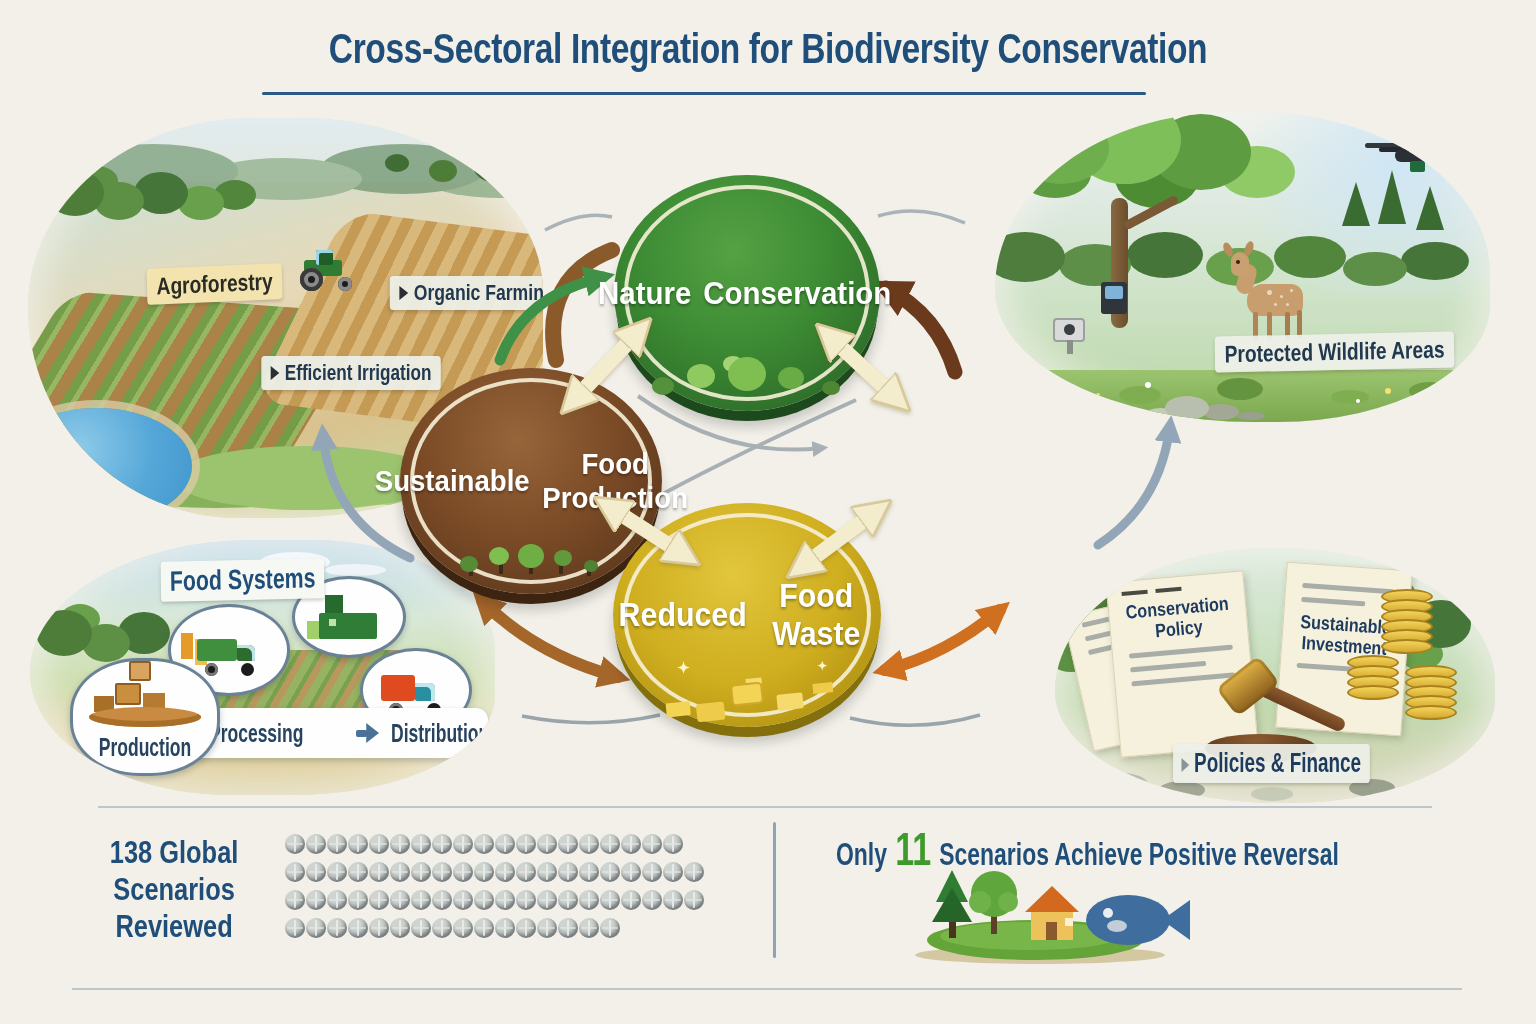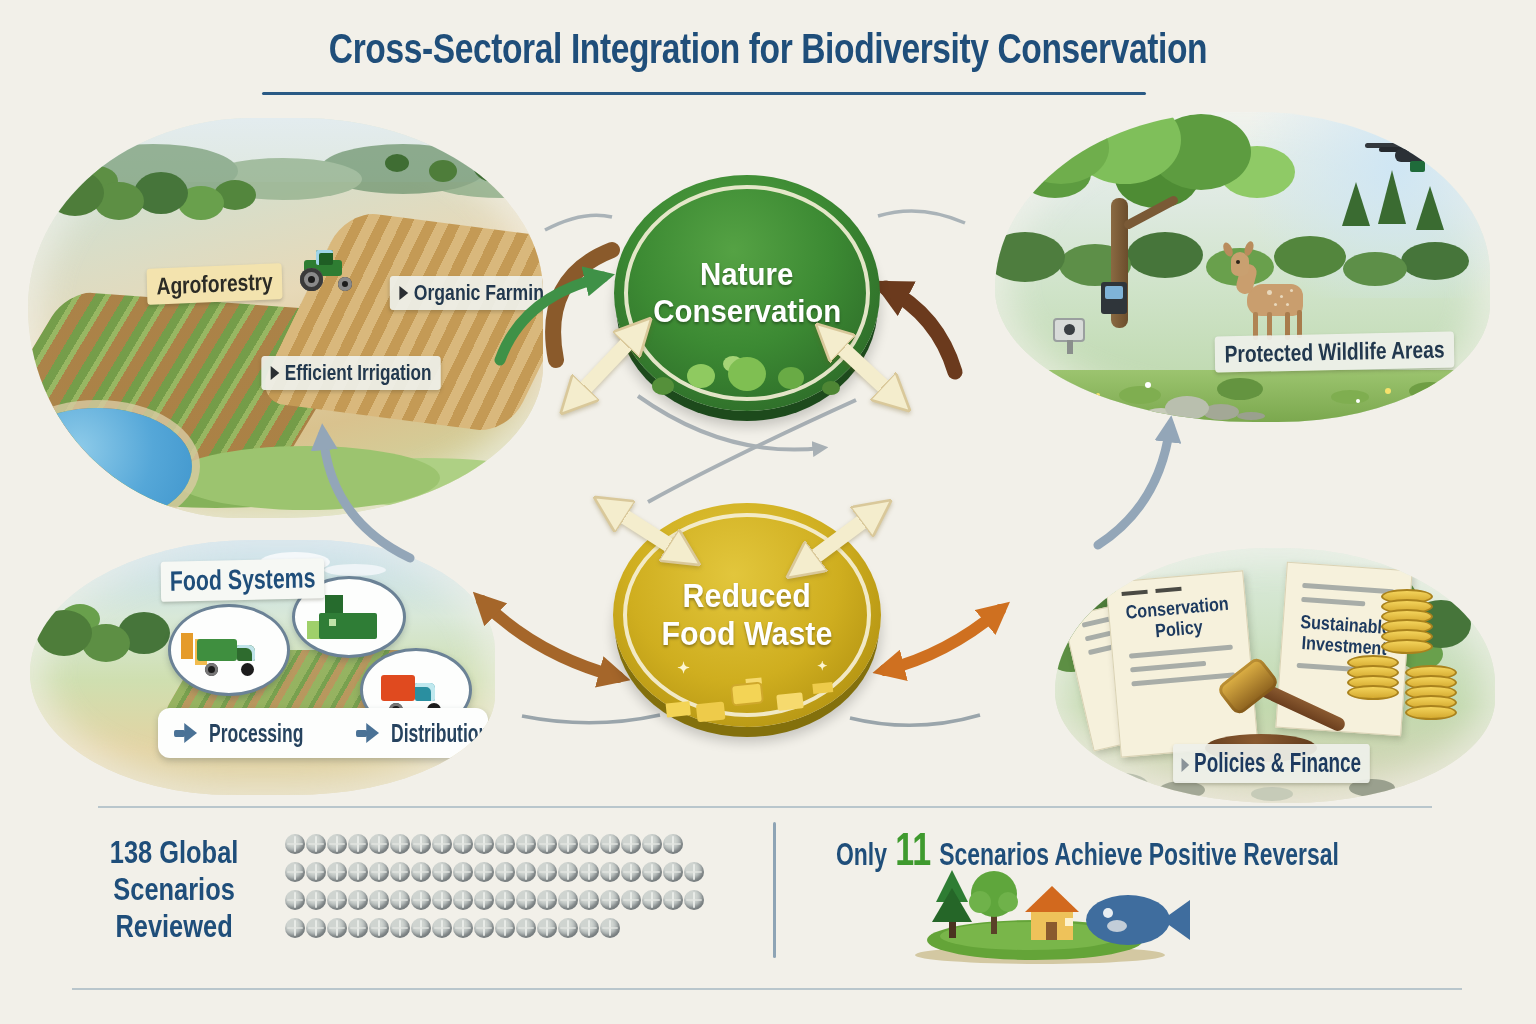--- a/index.html
+++ b/index.html
@@ -161,21 +161,21 @@
   .coins{right:28px;top:46px;width:120px;height:160px;z-index:3;}
   .coin-col{position:absolute;display:flex;flex-direction:column;align-items:center;}
   .coin{width:52px;height:15px;border-radius:50%;background:linear-gradient(#f4d45c,#d4a92f);border:2px solid #a9821d;margin-top:-5px;}
   .cc1{left:34px;top:0;} .cc2{left:0;top:66px;} .cc3{left:58px;top:76px;}
   .pol-rocks{left:40px;bottom:4px;width:54px;height:26px;border-radius:50%;background:#b9bfae;
     box-shadow:60px 4px 0 -4px #a3a896,150px 8px 0 -6px #c6cbb8,250px 2px 0 -4px #9aa08e,330px 8px 0 -8px #b9bfae;}
   .lbl-policy{left:76px;top:196px;font-size:27px;transform:scaleX(.7);color:#1d3a5f;}
   .lbl-policy .ptr{border-left-color:#8a9399;}
 
   
-  .hub{position:absolute;border-radius:50%;display:flex;flex-direction:column;align-items:center;justify-content:center;
+  .hub{position:absolute;border-radius:50%;display:flex;flex-direction:row;align-items:center;justify-content:center;
     text-align:center;color:#fff;font-weight:bold;z-index:3;text-shadow:0 2px 3px rgba(0,0,0,.35);}
   .hub::before{content:"";position:absolute;inset:10px;border:4px solid rgba(246,241,216,.9);border-radius:50%;}
   .hub-nature{left:614px;top:175px;width:266px;height:236px;font-size:32px;
     background:radial-gradient(circle at 45% 32%,#55a244 0%,#3c8a33 45%,#2f6f2a 78%,#265c23 100%);
     box-shadow:0 12px 0 -2px #1d4a1c,0 16px 12px rgba(0,0,0,.18);}
   .hub-food{left:400px;top:368px;width:262px;height:226px;font-size:30px;
     background:radial-gradient(circle at 45% 32%,#96653a 0%,#7a4a26 48%,#5f3a1e 80%,#4e2f18 100%);
     box-shadow:0 12px 0 -2px #3c2410,0 16px 12px rgba(0,0,0,.18);}
   .hub-diet{left:845px;top:360px;width:247px;height:226px;font-size:34px;
     background:radial-gradient(circle at 45% 32%,#f29a38 0%,#e07818 50%,#c4660f 82%,#a8560c 100%);
@@ -311,20 +311,26 @@
     <div class="bubble bub-fact">
       <span class="fact-block"></span>
       <span class="fact-tower"></span>
       <span class="fact-main"></span>
       <span class="fact-win"></span>
     </div>
     <div class="bubble bub-dist">
       <span class="dtk-cargo"></span>
       <span class="dtk-cab"></span>
       <span class="dtk-wheels"></span>
+    </div>
+    <div class="bubble bub-prod">
+      <span class="crate2"></span>
+      <span class="crate"></span>
+      <span class="tray"></span>
+      <span class="prod-label">Production</span>
     </div>
     <div class="fs-banner">
       <span class="flow-arrow"></span>
       <span class="fs-step">Processing</span>
       <span class="flow-arrow"></span>
       <span class="fs-step">Distribution</span>
     </div>
   </div>
 
   <div class="vig blob4 policy">
@@ -417,20 +423,28 @@
     <path d="M 850,718 Q 915,734 980,715" fill="none" stroke="#9aa5ab" stroke-width="3.5"></path>
   </svg>
 
   <div class="hub hub-nature">
     <div class="l1">Nature</div>
     <div class="l2">Conservation</div>
     <div class="deco">
         <span class="nat-trees"></span>
       </div>
   </div>
+  <div class="hub hub-food">
+    <div class="l1">Sustainable</div>
+    <div class="l2">Food Production</div>
+    <div class="deco">
+        <span class="sfp-trunks"></span>
+        <span class="sfp-trees"></span>
+      </div>
+  </div>
   <div class="hub hub-waste">
     <div class="l1">Reduced</div>
     <div class="l2">Food Waste</div>
     <div class="deco">
       <span class="wst-bread"></span>
       <span class="wst-spark">✦</span>
         <span class="wst-spark2">✦</span>
     </div>
   </div>
 

